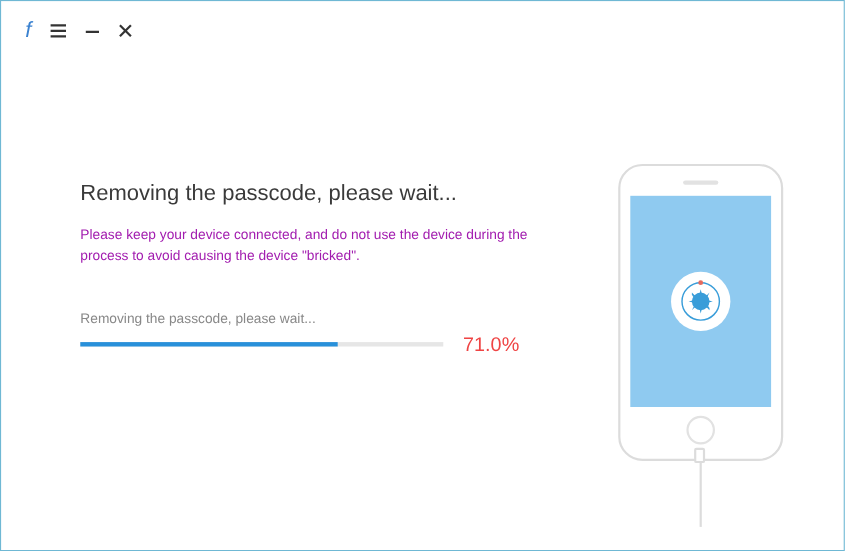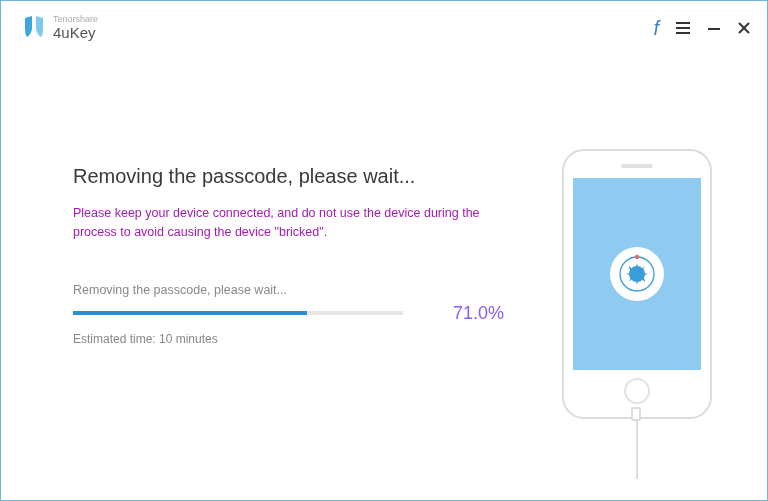--- a/index.html
+++ b/index.html
@@ -103,23 +103,22 @@
       width: 330px;
       height: 4px;
       background: #e6e6e6;
     }
     .progress-bar-fill {
       height: 100%;
       background: #2890da;
     }
     .progress-percent {
       font-size: 18px;
-      color: #8b5cf6;
+      color: #ef4444;
       font-weight: 400;
-      margin-left: 32px;
     }
     .estimated {
       font-size: 12px;
       color: #888;
     }
     .right-panel {
       width: 180px;
       display: flex;
       flex-direction: column;
       align-items: center;
@@ -183,32 +182,20 @@
       background: #fff;
       display: flex;
       align-items: center;
       justify-content: center;
     }
   </style>
 </head>
 <body>
 
 <div class="titlebar">
-  <div class="brand">
-    <div class="brand-logo">
-      <svg viewBox="0 0 22 26" width="22" height="26">
-        <path d="M 2 3 L 9 1 L 9 13 C 9 17 6 21 4 22 C 2 20 2 15 2 10 Z" fill="#3ba7e0"></path>
-        <path d="M 20 3 L 13 1 L 13 13 C 13 17 16 21 18 22 C 20 20 20 15 20 10 Z" fill="#7fc9ef"></path>
-      </svg>
-    </div>
-    <div class="brand-text">
-      <span class="brand-company">Tenorshare</span>
-      <span class="brand-product">4uKey</span>
-    </div>
-  </div>
   <div class="window-controls">
     <span class="control-icon fb-icon">f</span>
     <span class="control-icon">
       <svg width="16" height="16" viewBox="0 0 16 16">
         <line x1="1" y1="3" x2="15" y2="3" stroke="#333" stroke-width="2"></line>
         <line x1="1" y1="8" x2="15" y2="8" stroke="#333" stroke-width="2"></line>
         <line x1="1" y1="13" x2="15" y2="13" stroke="#333" stroke-width="2"></line>
       </svg>
     </span>
     <span class="control-icon">
@@ -229,21 +216,20 @@
   <div class="left-panel">
     <h1 class="main-heading">Removing the passcode, please wait...</h1>
     <p class="instruction">Please keep your device connected, and do not use the device during the process to avoid causing the device "bricked".</p>
     <div class="progress-label">Removing the passcode, please wait...</div>
     <div class="progress-row">
       <div class="progress-bar-container">
         <div class="progress-bar-fill" id="progress-fill" style="width: 71%;"></div>
       </div>
       <span class="progress-percent">71.0%</span>
     </div>
-    <div class="estimated">Estimated time: 10 minutes</div>
   </div>
 
   <div class="right-panel">
     <div class="phone">
       <div class="phone-speaker"></div>
       <div class="phone-screen">
         <div class="burst-outer">
           <svg width="54" height="54" viewBox="0 0 54 54">
             <circle cx="27" cy="27" r="17" fill="none" stroke="#399dd9" stroke-width="1.3"></circle>
             <circle cx="27" cy="10" r="2.2" fill="#e36a5f"></circle>

